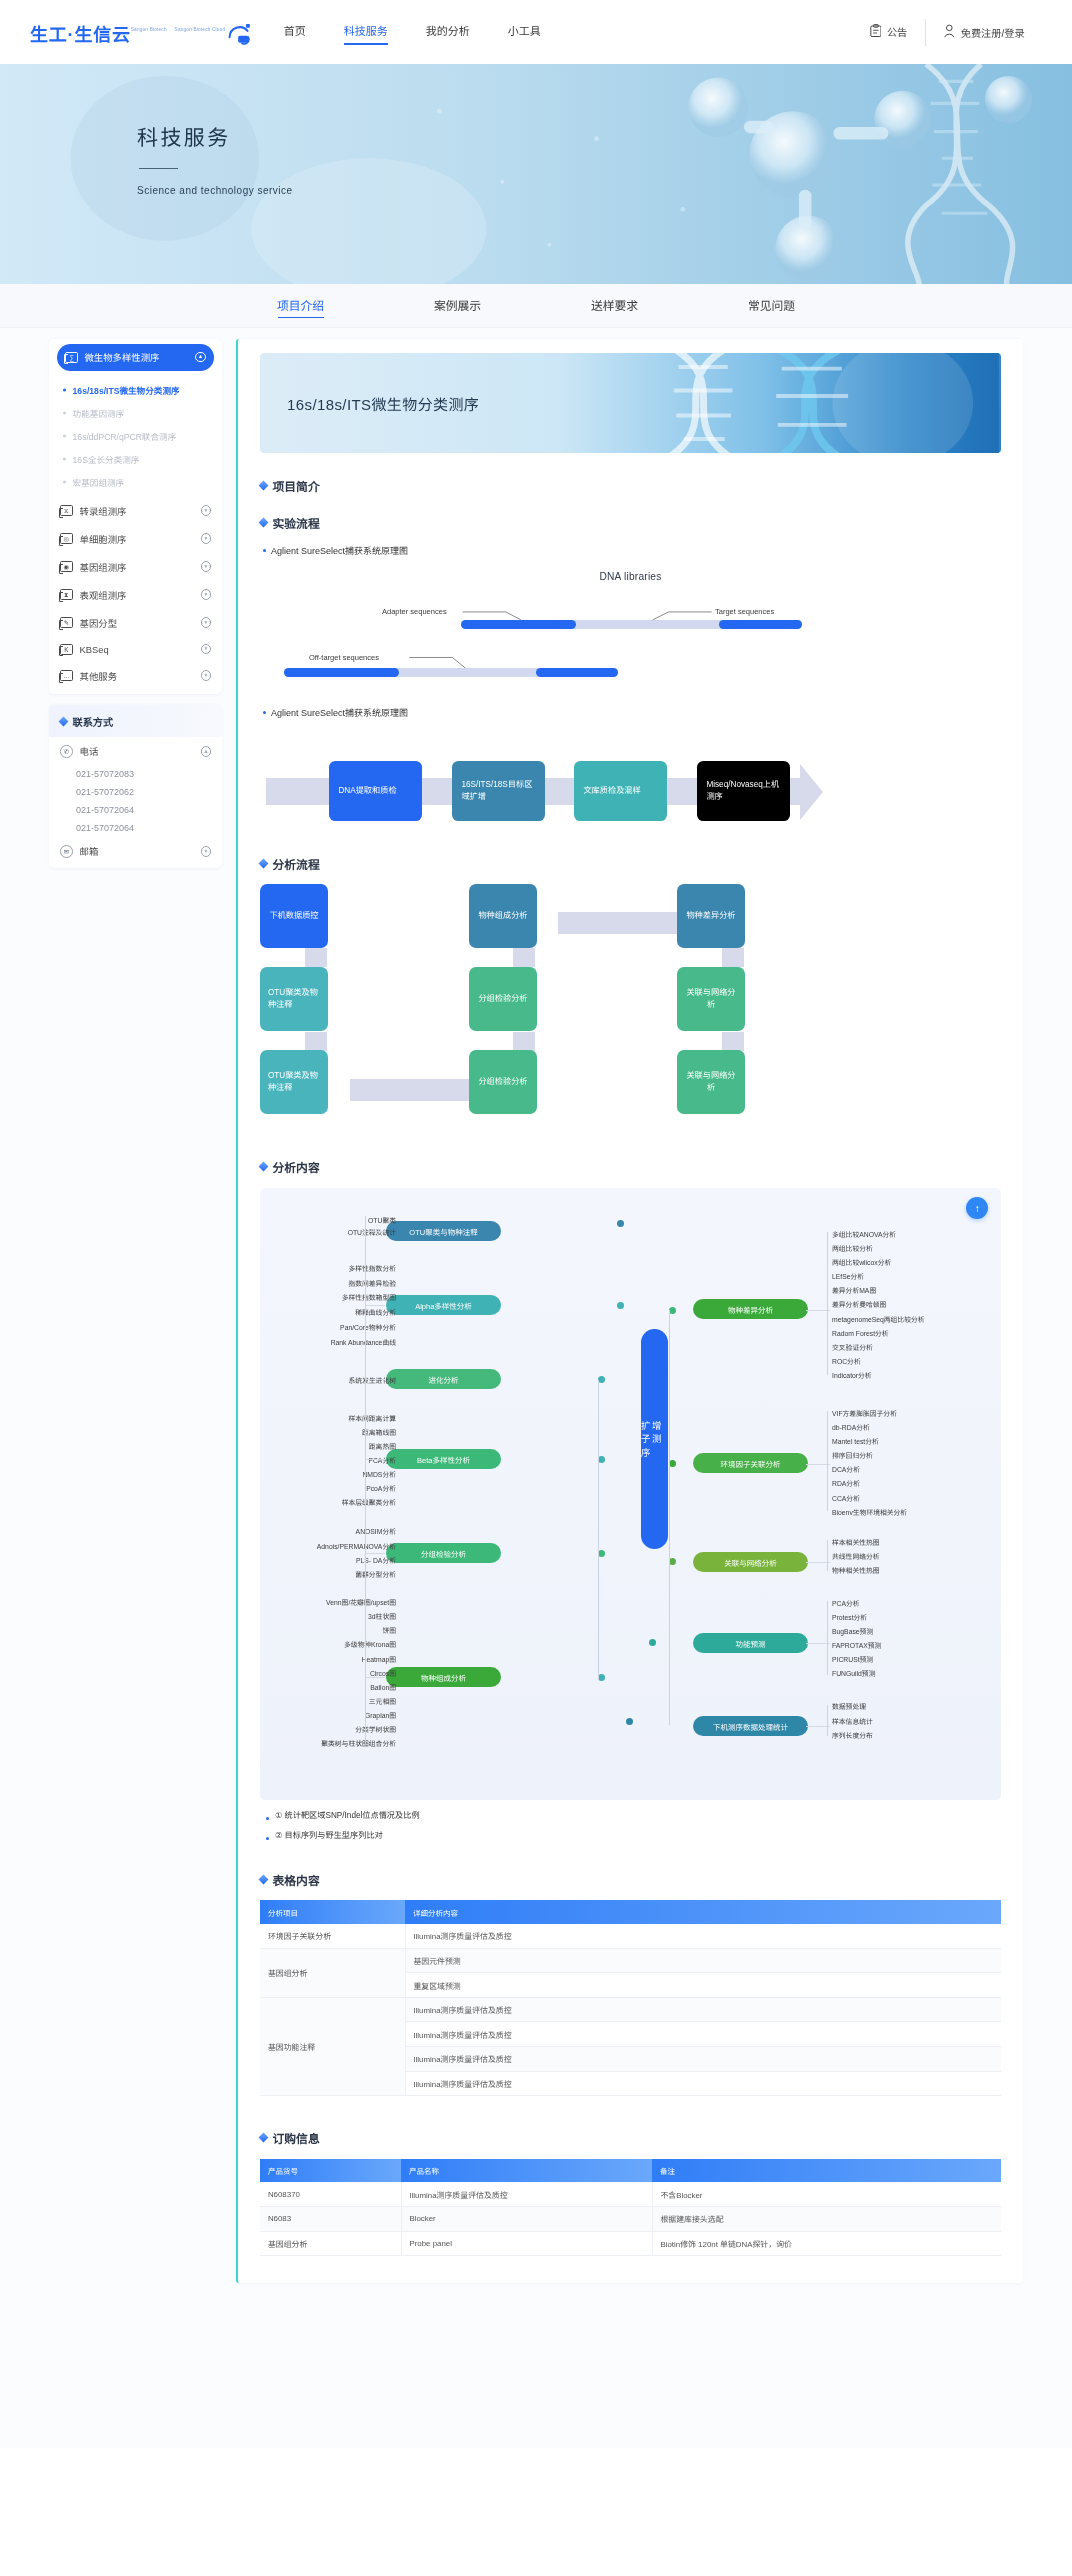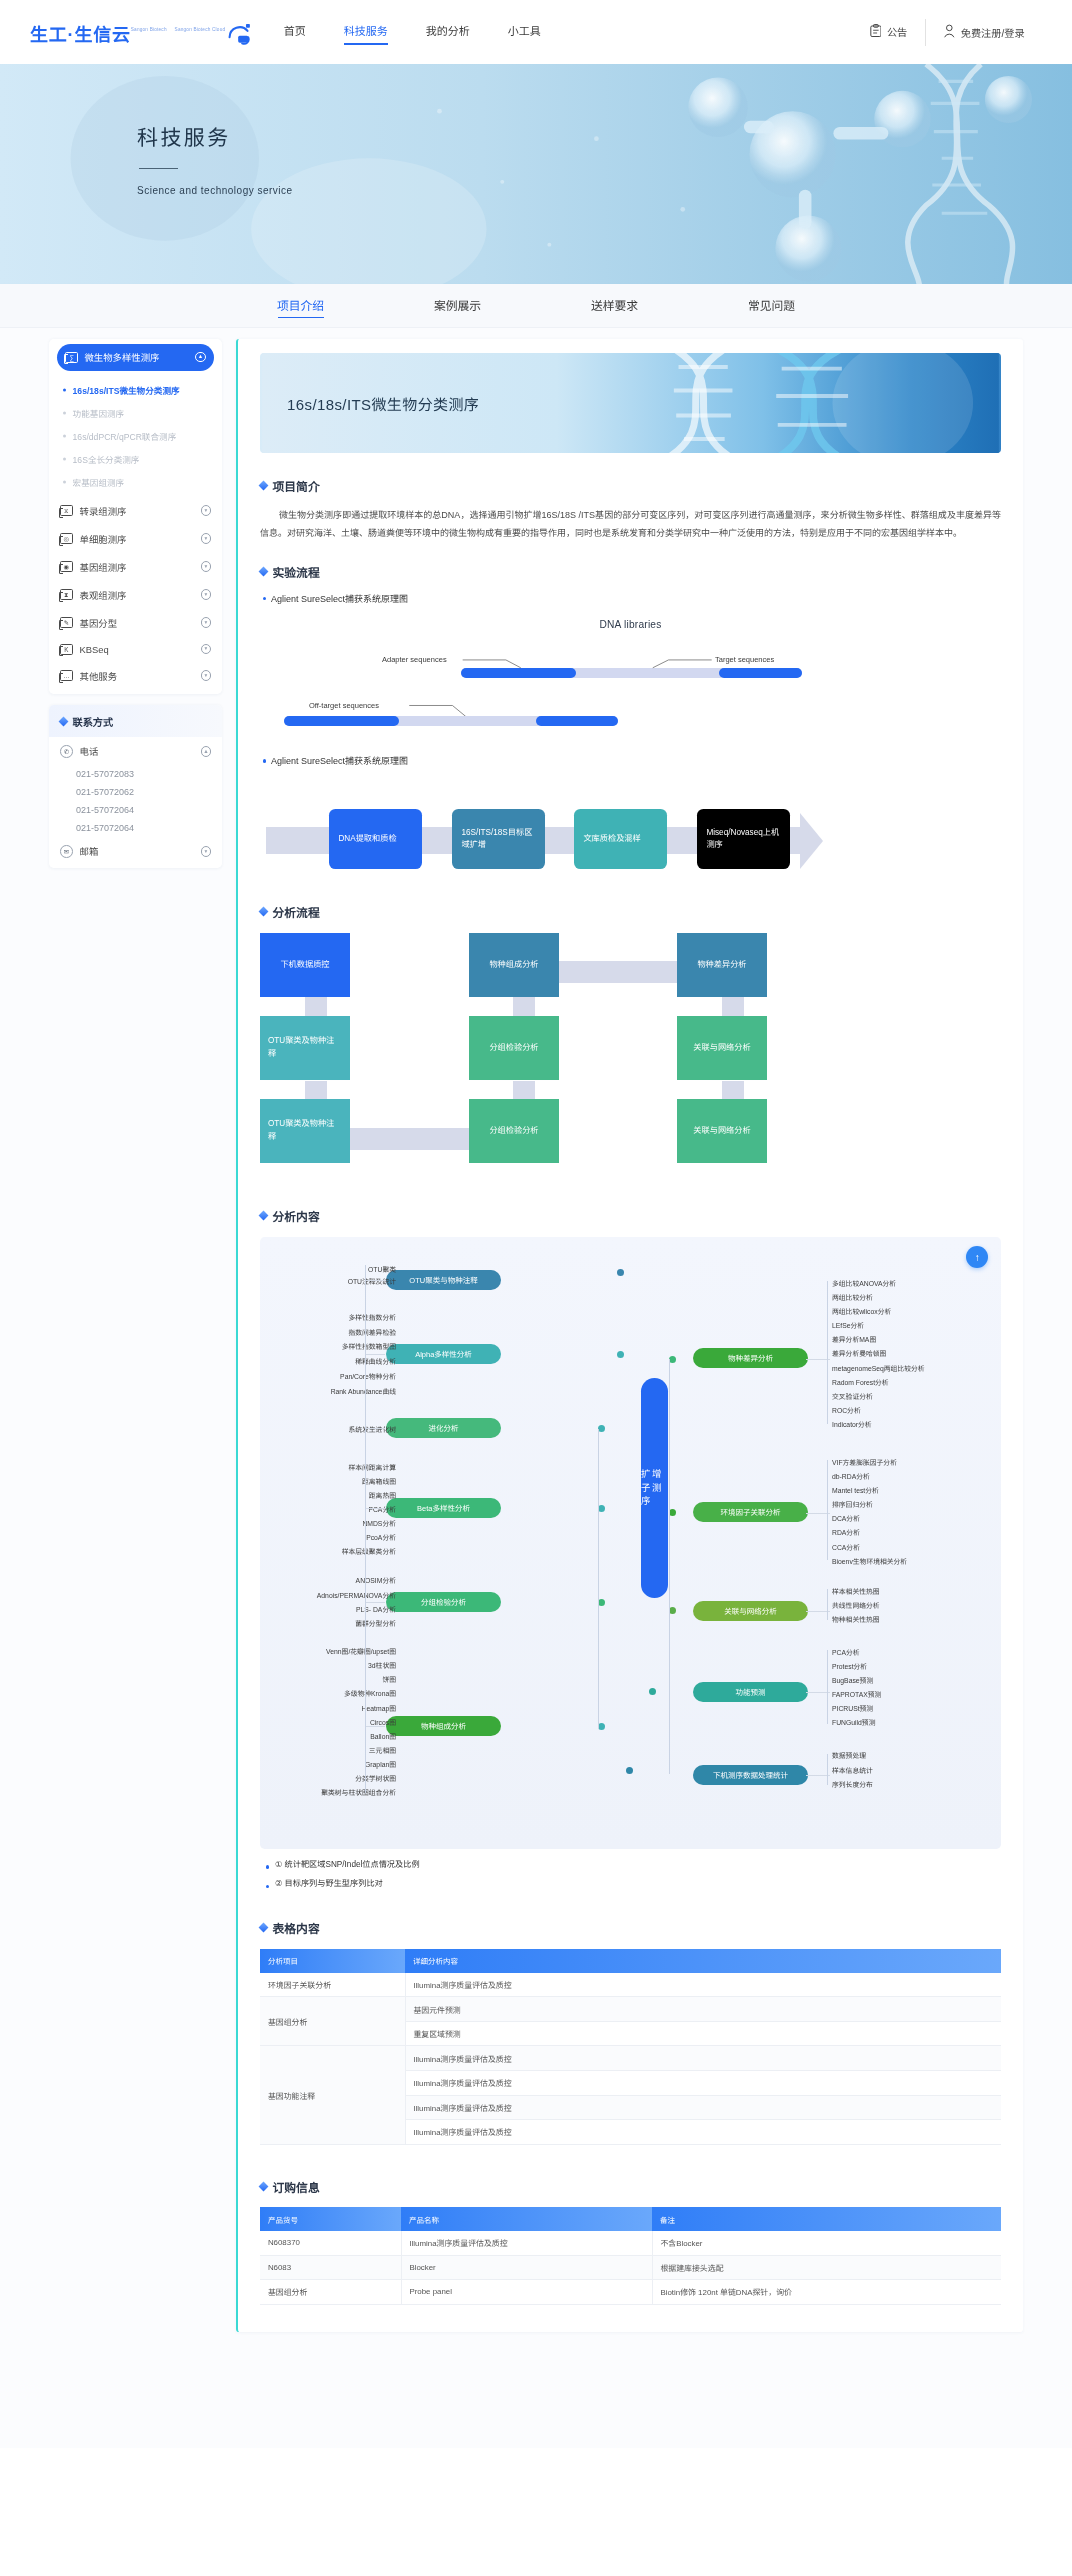--- a/index.html
+++ b/index.html
@@ -156,21 +156,21 @@
     border-left: 23.6px solid #d6daea;
   }
   .flow-box {
     position:absolute; top: 0; width: 93px; height: 60px; border-radius: 6.3px; color:#fff;
     font-size: 8.2px; line-height: 1.5; display:flex; align-items:center; padding: 0 9.4px;
   }
 
   
   .aflow { position: relative; height: 243px; margin: 7.9px 0 0 0; }
   .aflow-box {
-    position:absolute; width: 90px; height: 64px; border-radius:0; color:#fff;
+    position:absolute; width: 68px; height: 64px; border-radius:7px; color:#fff;
     font-size: 8.2px; display:flex; align-items:center; justify-content:center;
     text-align:center; padding: 0 7.9px; line-height:1.55;
   }
   .aflow-box.lefty { justify-content:flex-start; text-align:left; }
   .aflow-conn { position:absolute; background:#d6daea; }
 
   
   .acontent {
     position: relative; margin-top: 11px; background: linear-gradient(180deg,#f3f6fd,#eef2fa);
     border-radius: 4.7px; height: 612px; overflow: hidden;
@@ -440,21 +440,20 @@
           </g>
           <ellipse cx="820" cy="64" rx="90" ry="80" fill="#ffffff" opacity=".12"></ellipse>
         </svg>
         <div class="banner-title">16s/18s/ITS微生物分类测序</div>
       </div>
 
       <div class="sec-title">
         <span class="diamond"></span>
         <span>项目简介</span>
       </div>
-      <div class="para">微生物分类测序即通过提取环境样本的总DNA，选择通用引物扩增16S/18S /ITS基因的部分可变区序列，对可变区序列进行高通量测序，来分析微生物多样性、群落组成及丰度差异等信息。对研究海洋、土壤、肠道粪便等环境中的微生物构成有重要的指导作用，同时也是系统发育和分类学研究中一种广泛使用的方法，特别是应用于不同的宏基因组学样本中。</div>
 
       <div class="sec-title">
         <span class="diamond"></span>
         <span>实验流程</span>
       </div>
       <div class="bullet-line">
         <span class="bullet-dot"></span>
         <span>Aglient SureSelect捕获系统原理图</span>
       </div>
 

